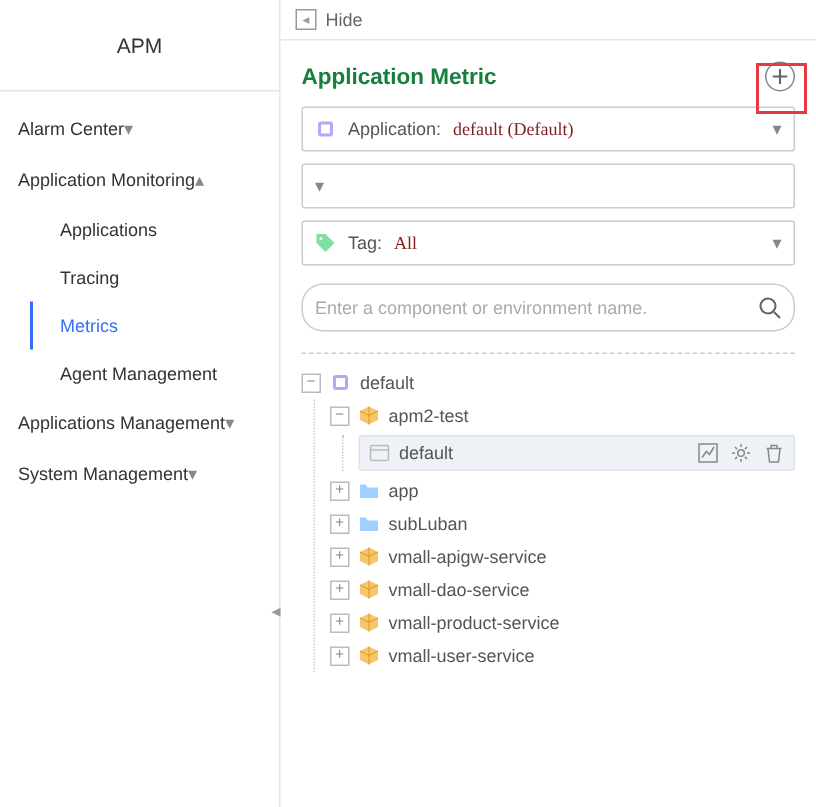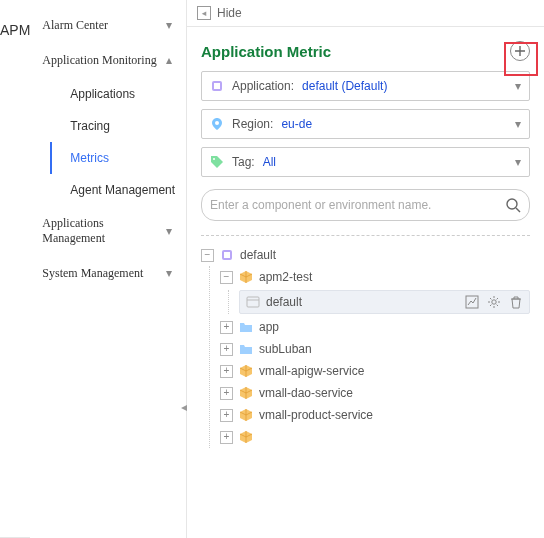--- a/index.html
+++ b/index.html
@@ -1,40 +1,40 @@
 <!DOCTYPE html>
 <html><head>
 <meta charset="utf-8">
 <style>
   * { box-sizing: border-box; margin: 0; padding: 0; }
   body { font-family: Arial, "Helvetica Neue", sans-serif; font-size: 12px; color: #333; background: #fff; width: 544px; height: 538px; overflow: hidden; }
   .root { display: flex; height: 100%; }
-  .sidebar { width: 187px; border-right: 1px solid #e6e6e6; display: flex; flex-direction: row; position: relative; }
+  .sidebar { width: 187px; border-right: 1px solid #e6e6e6; display: flex; flex-direction: column; position: relative; }
   .sidebar-title { text-align: center; padding: 22px 0 22px; font-size: 14px; border-bottom: 1px solid #e6e6e6; color: #333; }
   .nav { flex: 1; overflow: auto; padding-top: 8px; }
-  .nav-item { display: flex; align-items: center; justify-content: space-between; padding: 10px 14px 10px 12px; cursor: pointer; color: #333; font-size: 12px; font-family: Liberation Serif, serif; }
+  .nav-item { display: flex; align-items: center; padding: 10px 14px 10px 12px; cursor: pointer; color: #333; font-size: 12px; }
   .nav-item .chev { color: #888; }
   .nav-sub { padding-left: 20px; text-align: center; }
   .nav-sub-item { display: flex; align-items: center; padding: 9px 0 9px 18px; cursor: pointer; color: #333; font-size: 12px; border-left: 2px solid transparent; }
   .nav-sub-item.active { color: #346ef3; border-left: 2px solid #346ef3; }
   .collapse-handle { position: absolute; right: -1px; top: 400px; color: #999; cursor: pointer; }
 
   .main { flex: 1; display: flex; flex-direction: column; }
   .hidebar { display: flex; align-items: center; gap: 6px; padding: 6px 10px; border-bottom: 1px solid #e6e6e6; color: #666; font-size: 12px; }
   .hidebar .hide-icon { width: 14px; height: 14px; border: 1px solid #999; display: flex; align-items: center; justify-content: center; font-size: 9px; color: #999; }
   .header-row { display: flex; align-items: center; justify-content: space-between; padding: 14px 14px 10px 14px; }
   .header-title { font-size: 15px; font-weight: bold; color: #15803d; }
   .add-btn { width: 20px; height: 20px; border: 1px solid #888; border-radius: 50%; display: flex; align-items: center; justify-content: center; color: #666; cursor: pointer; position: relative; }
   .add-highlight { position: absolute; border: 2px solid #e63946; width: 34px; height: 34px; right: 6px; top: 42px; pointer-events: none; }
 
   .filters { padding: 0 14px; display: flex; flex-direction: column; gap: 8px; }
   .select { border: 1px solid #ccc; border-radius: 2px; height: 30px; display: flex; align-items: center; padding: 0 8px; color: #555; font-size: 12px; cursor: pointer; justify-content: space-between; }
   .select .left { display: flex; align-items: center; gap: 8px; }
   .select .label { color: #555; }
-  .select .value { color: #1d4ed8; }
+  .select .value { color: #7f1d1d; font-family: Liberation Serif, serif; }
   .select .chev { color: #888; }
   .icon-box { width: 14px; height: 14px; display: flex; align-items: center; justify-content: center; }
   .icon-app { color: #8a6ff0; }
   .icon-region { color: #4aa7ff; }
   .icon-tag { color: #49c968; }
 
   .search { border: 1px solid #ccc; border-radius: 14px; height: 32px; display: flex; align-items: center; padding: 0 8px; color: #aaa; font-size: 12px; margin-top: 4px; }
   .search input { border: none; outline: none; flex: 1; font-size: 12px; color: #555; }
   .search input::placeholder { color: #aaa; }
 
@@ -127,30 +127,20 @@
                 <rect x="4" y="4" width="6" height="6" fill="#fff"></rect>
               </svg>
           </span>
           <span class="label">Application:</span>
           <span class="value">default (Default)</span>
         </span>
         <span class="chev">▾</span>
       </div>
 
       <div class="select">
-        <span class="left">
-          <span class="icon-box icon-region">
-            <svg width="14" height="14" viewBox="0 0 14 14">
-                <path d="M7 1C4.2 1 2 3.2 2 6c0 3.5 5 7 5 7s5-3.5 5-7c0-2.8-2.2-5-5-5z" fill="#7cc4ff"></path>
-                <circle cx="7" cy="6" r="2" fill="#fff"></circle>
-              </svg>
-          </span>
-          <span class="label">Region:</span>
-          <span class="value">eu-de</span>
-        </span>
         <span class="chev">▾</span>
       </div>
 
       <div class="select">
         <span class="left">
           <span class="icon-box icon-tag">
             <svg width="14" height="14" viewBox="0 0 14 14">
                 <path d="M1 1h6l6 6-6 6-6-6z" fill="#7fe0a0"></path>
                 <circle cx="4" cy="4" r="1" fill="#fff"></circle>
               </svg>
@@ -286,19 +276,20 @@
         </div>
 
         <div class="node">
           <span class="toggle">+</span>
           <span class="icon-box ico-cube">
             <svg width="14" height="14" viewBox="0 0 14 14">
                 <path d="M7 1l6 3v6l-6 3-6-3V4z" fill="#f7c56b"></path>
                 <path d="M7 1v12M1 4l6 3 6-3" stroke="#e09a2b" stroke-width="0.7" fill="none"></path>
               </svg>
           </span>
+          <span>vmall-user-service</span>
         </div>
 
       </div>
     </div>
 
   </div>
 </div>
 
 </body></html>

